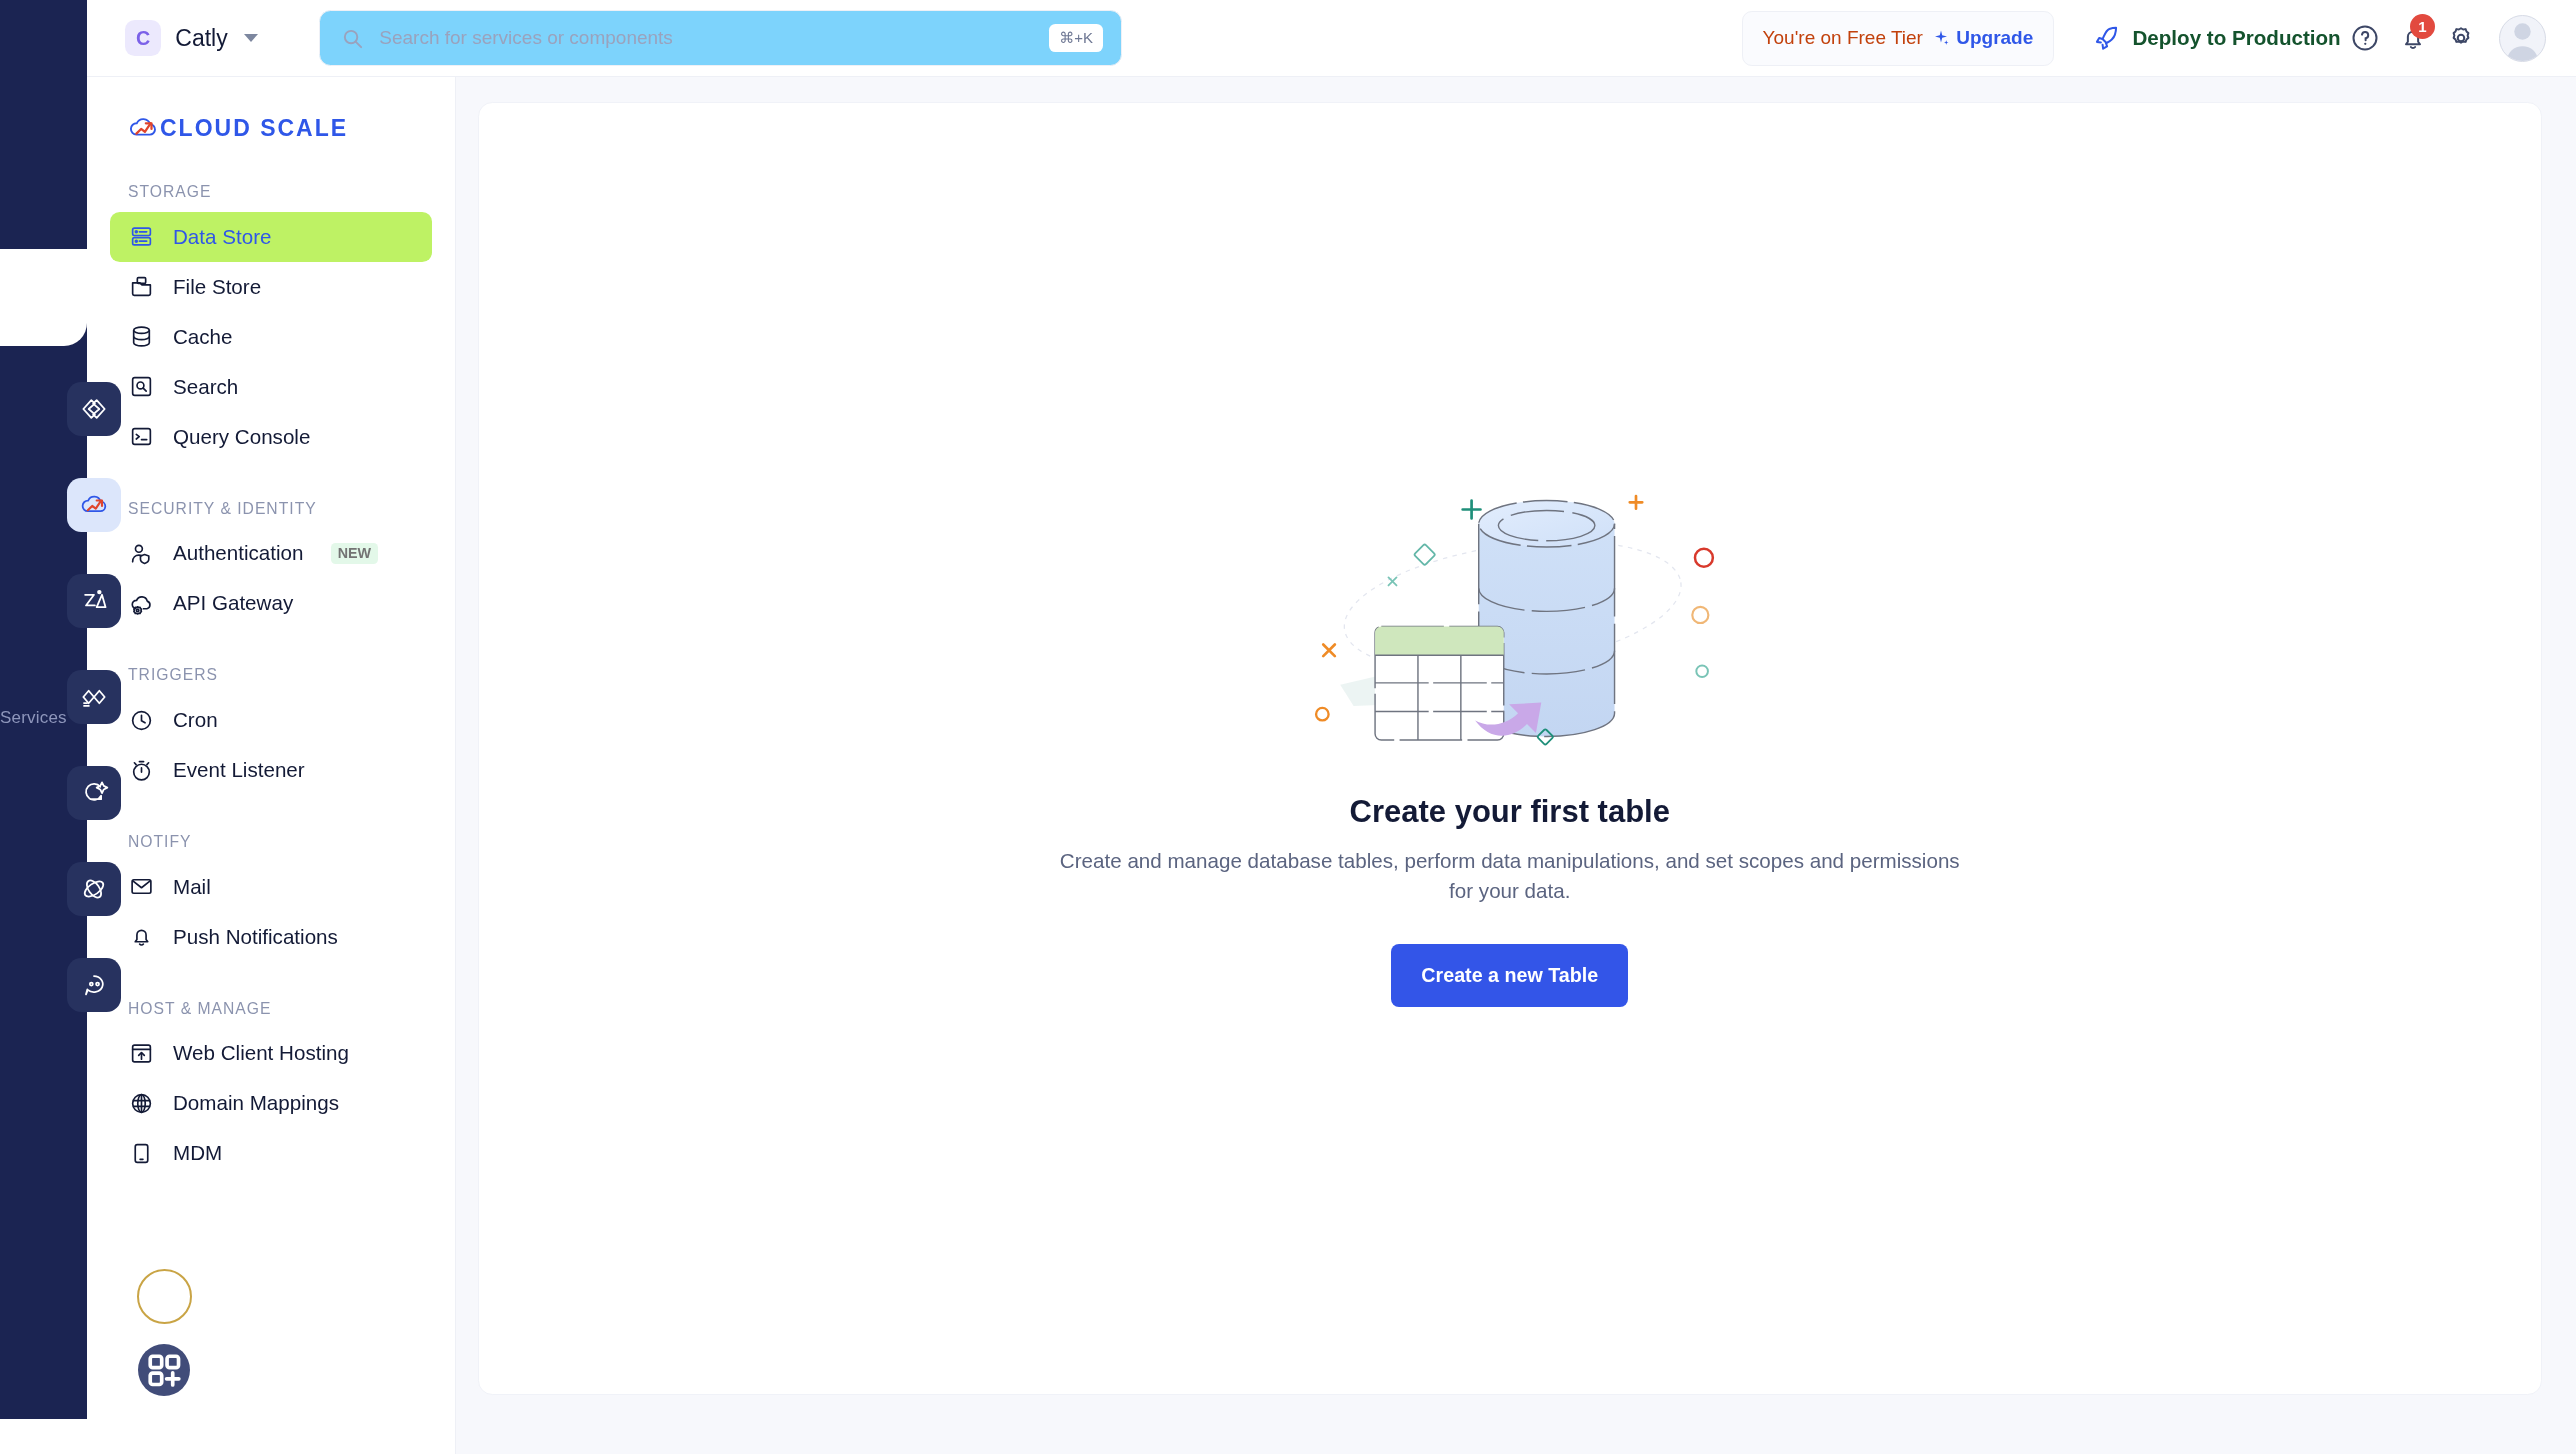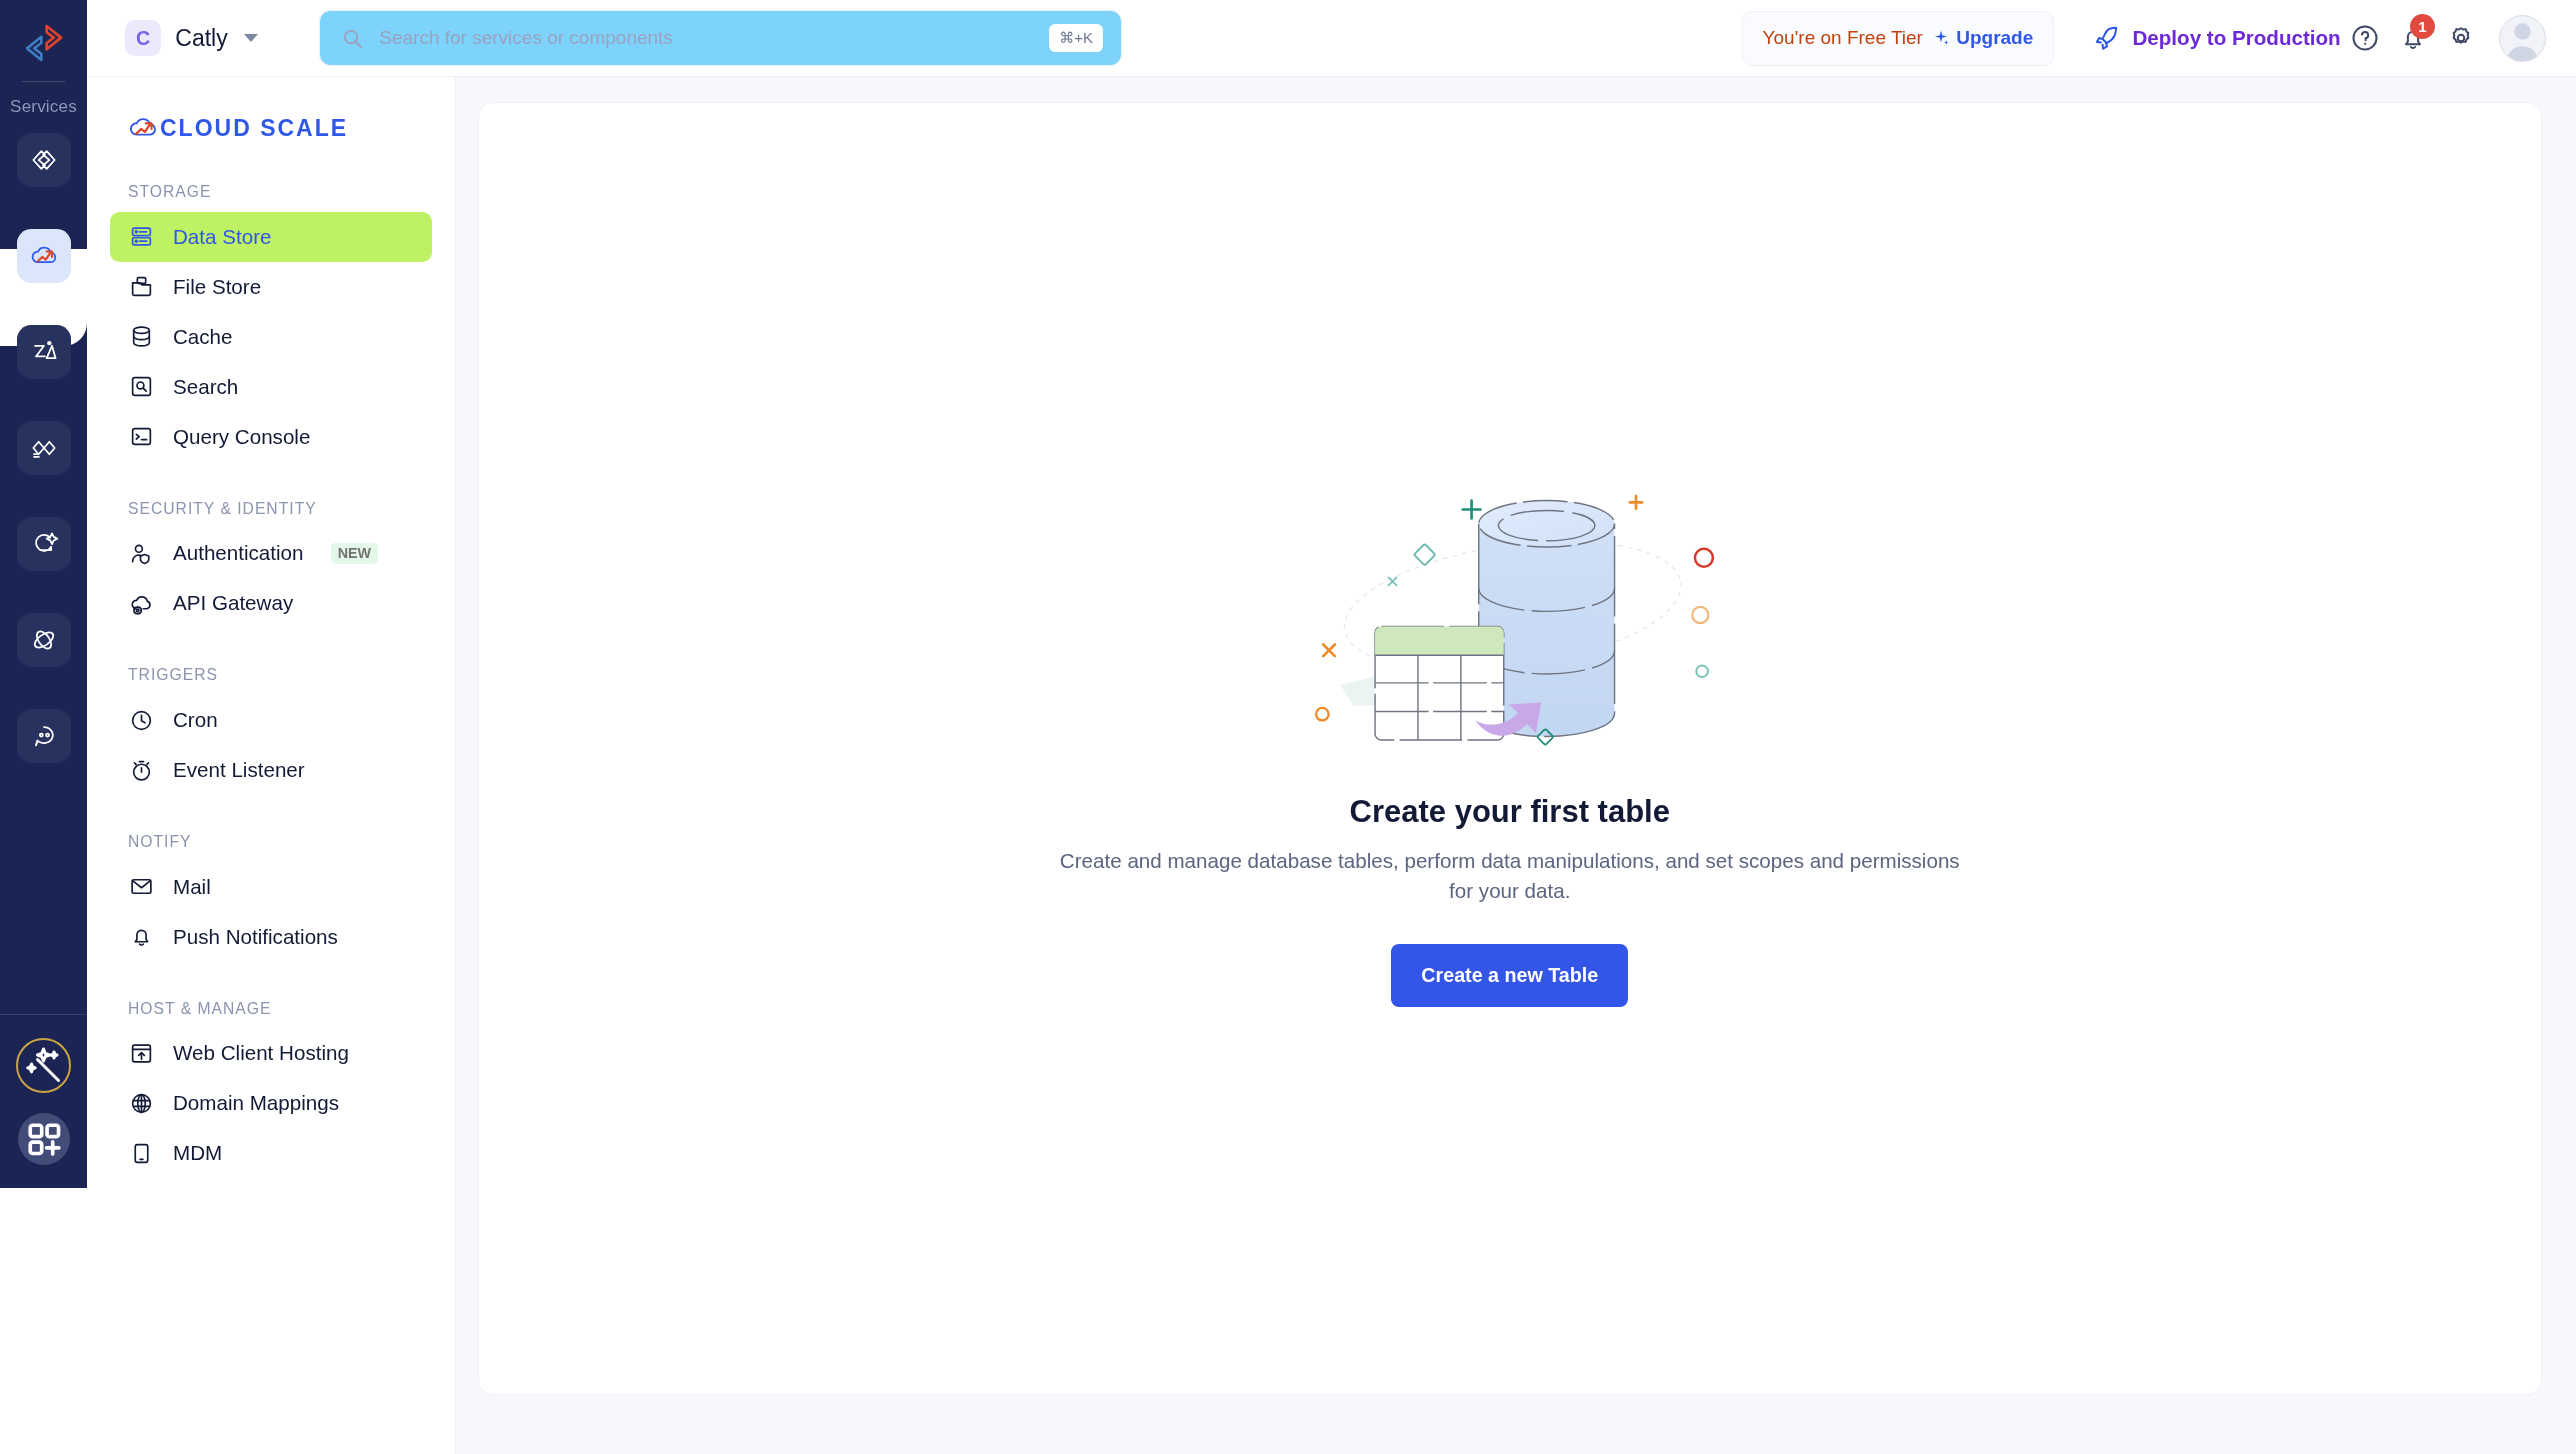--- a/index.html
+++ b/index.html
@@ -7,24 +7,24 @@
     width: 2576px; height: 1454px;
     font-family: "Liberation Sans", sans-serif;
     background: #ffffff;
     overflow: hidden;
   }
   .app { position: relative; width: 2576px; height: 1454px; display: flex; }
 
   
   .rail {
     position: relative;
-    width: 87px; height: 1188px;
+    width: 87px; height: 1419px;
     background: #1b2452;
     flex: 0 0 87px;
-    display: flex; flex-direction: column; align-items: center;
+    display: flex; flex-direction: row; align-items: center;
     z-index: 5;
   }
   .rail-logo { margin-top: 18px; width: 50px; height: 50px; }
   .rail-sep {
     width: 43px; height: 0.9px; background: rgba(255,255,255,0.18);
     margin-top: 12.5px;
   }
   .rail-label {
     margin-top: 16px;
     font-size: 17px; color: #8e96bb; letter-spacing: 0.2px;
@@ -118,21 +118,21 @@
   .header-right { margin-left: auto; display: flex; align-items: center; gap: 0; }
   .tier-chip {
     display: flex; align-items: center; gap: 9px;
     background: #fafbfe; border: 0.9px solid #eef0f6;
     border-radius: 9.8px; height: 55px; padding: 0 19.7px;
     cursor: pointer;
   }
   .tier-text { font-size: 19px; color: #c2410c; }
   .upgrade-link { font-size: 19px; color: #2f57e8; font-weight: 700; display: flex; align-items: center; gap: 6.3px; }
   .deploy-btn { display: flex; align-items: center; gap: 12.5px; margin-left: 39px; cursor: pointer; }
-  .deploy-text { font-size: 20.6px; color: #6d28d9; font-weight: 600; }
+  .deploy-text { font-size: 20.6px; color: #14532d; font-weight: 600; }
   .icon-btn {
     width: 48px; height: 48px; display: flex; align-items: center; justify-content: center;
     position: relative; cursor: pointer;
   }
   .icon-btn:first-of-type { margin-left: 36px; }
   .badge {
     position: absolute; top: 0px; right: 1.8px;
     min-width: 25px; height: 25px; border-radius: 12.5px;
     background: #e24a3f; color: #fff;
     font-size: 15px; font-weight: 600;

